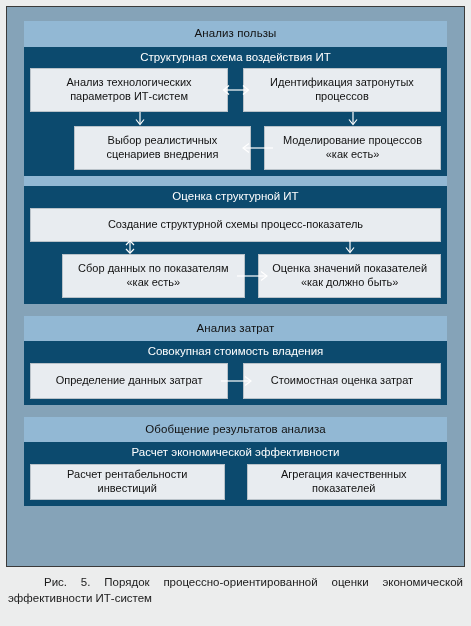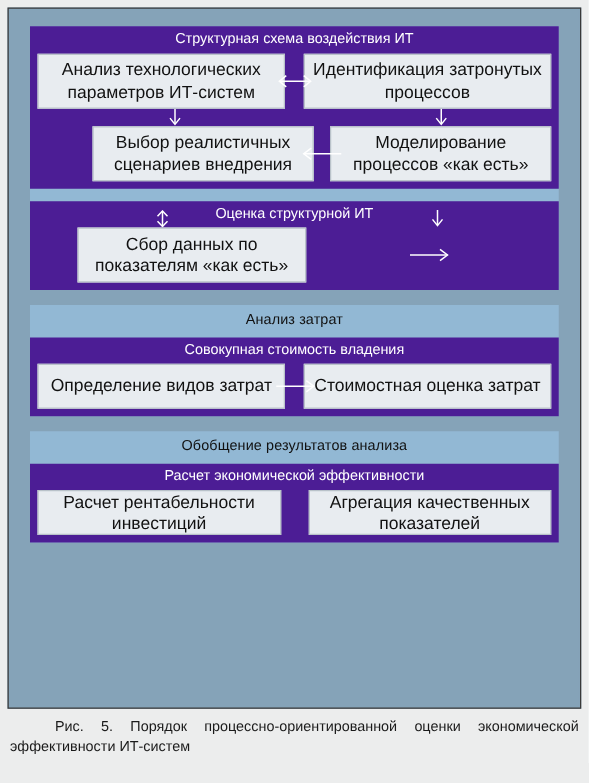--- a/index.html
+++ b/index.html
@@ -56,21 +56,21 @@
     text-align: center;
     color: #111111;
     font-size: 11.5px;
     line-height: 1;
     padding: 7px 4px 7px 4px;
     letter-spacing: 0.1px;
   }
 
   
   .subsection {
-    background: #4c1d95;
+    background: #0c4a6e;
     box-sizing: border-box;
   }
   .subsection-title {
     text-align: center;
     color: #ffffff;
     font-size: 11.5px;
     line-height: 1;
     padding: 5px 4px 5px 4px;
   }
 
@@ -89,21 +89,21 @@
 
   .box {
     background: #e8ecf0;
     border: 1px solid #b9c2c9;
     box-sizing: border-box;
     display: flex;
     align-items: center;
     justify-content: center;
     text-align: center;
     color: #111111;
-    font-size: 14px;
+    font-size: 11px;
     line-height: 1.25;
     padding: 16px 6px;
   }
   .box.half { width: 48.2%; }
   .box.full { width: 100%; }
 
   .gap {
     flex: 1 1 auto;
     position: relative;
   }
@@ -152,20 +152,21 @@
 </style>
 </head>
 <body>
 
 <div id="figure">
 
   <div class="diagram-frame">
     <div class="diagram-inner">
 
       <div class="group benefit">
+        <div class="group-title">Анализ пользы</div>
 
         <div class="subsection">
           <div class="subsection-title">Структурная схема воздействия ИТ</div>
 
           <div class="sub-body">
 
             <div class="row" style="height:44px;">
               <div class="box half">Анализ технологических параметров ИТ-систем</div>
               <div class="gap">
                 <span class="arrow h-center">
@@ -208,20 +209,23 @@
           </div>
         </div>
 
         <div class="strip"></div>
 
         <div class="subsection">
           <div class="subsection-title">Оценка структурной ИТ</div>
 
           <div class="sub-body">
 
+            <div class="row" style="height:32px;">
+              <div class="box full">Создание структурной схемы процесс-показатель</div>
+            </div>
 
             <div class="row" style="height:44px;margin-left:32px;">
               <span class="varrow left">
                 <svg width="12" height="14" viewBox="0 0 12 14">
                   <line x1="6" y1="1" x2="6" y2="13" stroke="#ffffff" stroke-width="1.2"></line>
                   <polyline points="2,5 6,0.8 10,5" fill="none" stroke="#ffffff" stroke-width="1.2"></polyline>
                   <polyline points="2,9 6,13.2 10,9" fill="none" stroke="#ffffff" stroke-width="1.2"></polyline>
                 </svg>
               </span>
               <span class="varrow right">
@@ -232,35 +236,36 @@
               </span>
               <div class="box half">Сбор данных по показателям «как есть»</div>
               <div class="gap">
                 <span class="arrow h-center">
                   <svg width="34" height="12" viewBox="0 0 34 12">
                     <line x1="2" y1="6" x2="32" y2="6" stroke="#ffffff" stroke-width="1.2"></line>
                     <polyline points="26,1.5 32,6 26,10.5" fill="none" stroke="#ffffff" stroke-width="1.2"></polyline>
                   </svg>
                 </span>
               </div>
+              <div class="box half">Оценка значений показателей «как должно быть»</div>
             </div>
 
           </div>
         </div>
       </div>
 
       <div class="group cost">
         <div class="group-title">Анализ затрат</div>
 
         <div class="subsection">
           <div class="subsection-title">Совокупная стоимость владения</div>
 
           <div class="sub-body">
             <div class="row" style="height:36px;">
-              <div class="box half">Определение видов затрат</div>
+              <div class="box half">Определение данных затрат</div>
               <div class="gap">
                 <span class="arrow h-center">
                   <svg width="34" height="12" viewBox="0 0 34 12">
                     <line x1="2" y1="6" x2="32" y2="6" stroke="#ffffff" stroke-width="1.2"></line>
                     <polyline points="26,1.5 32,6 26,10.5" fill="none" stroke="#ffffff" stroke-width="1.2"></polyline>
                   </svg>
                 </span>
               </div>
               <div class="box half">Стоимостная оценка затрат</div>
             </div>

